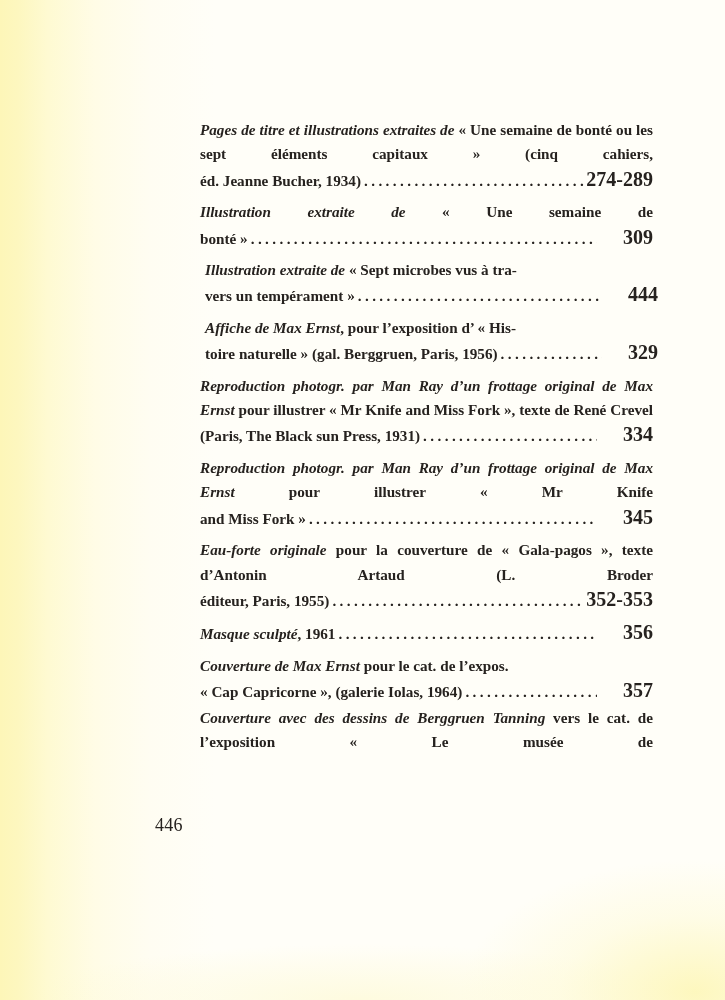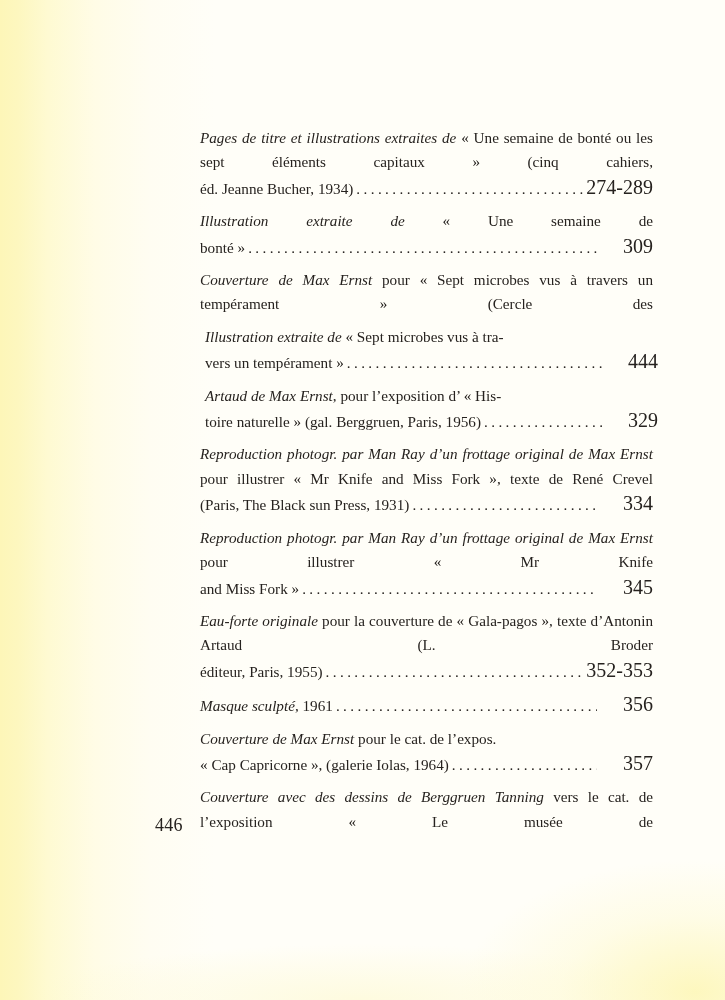--- a/index.html
+++ b/index.html
@@ -51,21 +51,22 @@
   }
 
   #toc-list {
     position: absolute;
     left: 200px;
     top: 118px;
     width: 453px;
   }
 
   .toc-entry {
-    margin: 8px 0 7px 0;
+    margin: 0 0 7px 0;
+    font-weight: bold;
   }
   .toc-entry.tight {
     margin-bottom: 1px;
   }
   .toc-entry.indent {
     padding-left: 5px;
   }
 
   
   .entry-text {
@@ -148,34 +149,33 @@
     <div class="toc-entry">
       <div class="entry-text loose"><span class="hw">Illustration extraite de</span><span> « Une semaine de</span></div>
       <div class="lastline">
         <span class="tail">bonté »</span>
         <span class="leader"></span>
         <span class="pageno">309</span>
       </div>
     </div>
 
     <div class="toc-entry">
-      <div class="entry-text loose"><span class="hw">Couverture de Max Ernst</span><span> pour « Sept microbes vus à travers un tempérament » (Cercle des</span></div>
     </div>
 
     <div class="toc-entry indent">
       <div class="entry-text"><span class="hw">Illustration extraite de</span><span> « Sept microbes vus à tra-</span></div>
       <div class="lastline">
         <span class="tail">vers un tempérament »</span>
         <span class="leader"></span>
         <span class="pageno">444</span>
       </div>
     </div>
 
     <div class="toc-entry indent">
-      <div class="entry-text"><span class="hw">Artaud de Max Ernst</span><span>, pour l’exposition d’ « His-</span></div>
+      <div class="entry-text"><span class="hw">Affiche de Max Ernst</span><span>, pour l’exposition d’ « His-</span></div>
       <div class="lastline">
         <span class="tail">toire naturelle » (gal. Berggruen, Paris, 1956)</span>
         <span class="leader"></span>
         <span class="pageno">329</span>
       </div>
     </div>
 
     <div class="toc-entry">
       <div class="entry-text loose"><span class="hw">Reproduction photogr. par Man Ray d’un frottage original de Max Ernst</span><span> pour illustrer « Mr Knife and Miss Fork », texte de René Crevel</span></div>
       <div class="lastline">

